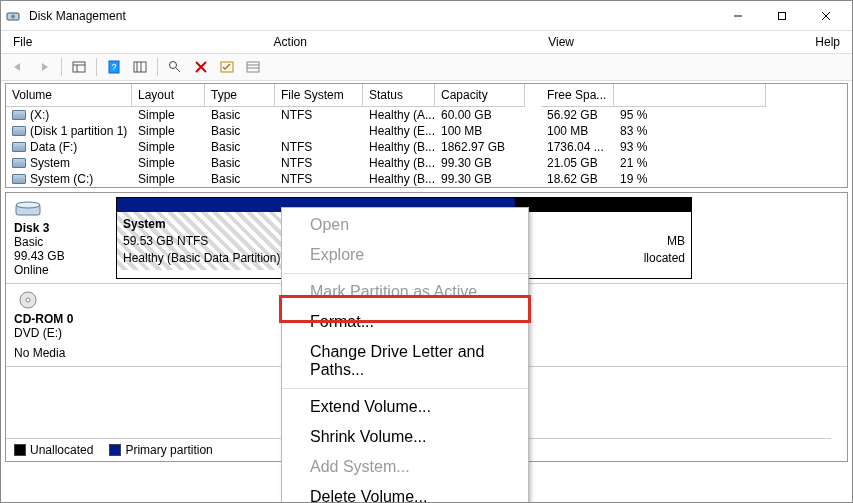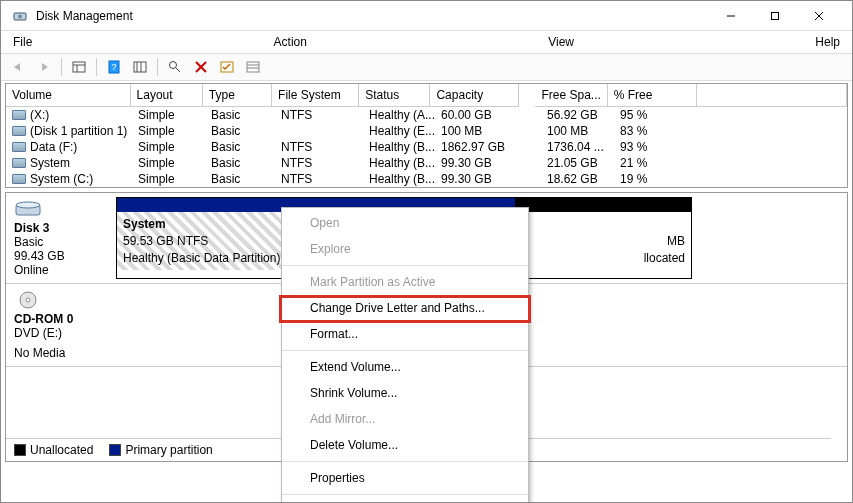--- a/index.html
+++ b/index.html
@@ -1,18 +1,18 @@
 <!DOCTYPE html>
 <html><head>
 <meta charset="utf-8">
 <style>
 * { box-sizing: border-box; margin: 0; padding: 0; }
 body { font-family: 'Segoe UI', Tahoma, sans-serif; font-size: 12px; background: #fff; color: #000; width: 853px; height: 503px; overflow: hidden; position: relative; border: 1px solid #888; }
 
-.titlebar { height: 30px; display: flex; align-items: center; padding: 0 11px; border-bottom: 1px solid #ddd; }
+.titlebar { height: 30px; display: flex; align-items: center; padding: 0 4px; border-bottom: 1px solid #ddd; }
 .titlebar .app-icon { width: 16px; height: 16px; margin-right: 8px; display: inline-flex; }
 .titlebar .title { flex: 1; font-size: 12px; }
 .titlebar .sysbtn { width: 44px; height: 28px; display: flex; align-items: center; justify-content: center; font-size: 13px; }
 
 .menubar { height: 22px; display: flex; align-items: center; padding: 0 4px; gap: 2px; justify-content: space-between; }
 .menubar .menu { padding: 2px 8px; font-size: 12px; }
 
 .toolbar { height: 28px; display: flex; align-items: center; padding: 2px 6px; gap: 4px; border-top: 1px solid #ddd; border-bottom: 1px solid #ddd; background: #fafafa; }
 .toolbar .tbtn { width: 22px; height: 22px; display: flex; align-items: center; justify-content: center; border: 1px solid transparent; }
 .toolbar .sep { width: 1px; height: 18px; background: #ccc; margin: 0 2px; }
@@ -44,21 +44,21 @@
 .part.selected { outline: none; }
 .part.selected .part-body { background: repeating-linear-gradient(45deg, #fff, #fff 4px, #d9d9d9 4px, #d9d9d9 8px); }
 
 .legend { position: absolute; bottom: 0; left: 0; right: 16px; border-top: 1px solid #ccc; padding: 4px 8px; display: flex; gap: 16px; font-size: 12px; background:#fff; }
 .legend .sw { width: 12px; height: 12px; display: inline-block; margin-right: 4px; vertical-align: -2px; border:1px solid #444;}
 .legend .sw.black { background:#000; }
 .legend .sw.blue { background:#001c8a; }
 
 
 .context-menu { position: absolute; left: 280px; top: 206px; width: 248px; background: #fff; border: 1px solid #bcbcbc; box-shadow: 2px 2px 4px rgba(0,0,0,0.25); z-index: 50; padding: 2px 0; }
-.context-menu .item { padding: 6px 18px 6px 28px; font-size: 12px; }
+.context-menu .item { padding: 6px 18px 6px 28px; font-size: 16px; }
 .context-menu .item.dis { color: #9a9a9a; }
 .context-menu .msep { height: 1px; background: #e1e1e1; margin: 3px 0; }
 .highlight-box { position: absolute; border: 3px solid #d93025; pointer-events: none; z-index: 60; }
 
 </style>
 </head>
 <body>
 
 <div class="titlebar">
   <span class="app-icon">
@@ -156,21 +156,20 @@
 
 <div class="vol-table">
   <div class="vol-hdr">
     <div class="th col0">Volume</div>
     <div class="th col1">Layout</div>
     <div class="th col2">Type</div>
     <div class="th col3">File System</div>
     <div class="th col4">Status</div>
     <div class="th col5">Capacity</div>
     <div class="th col6">Free Spa...</div>
-    <div class="th col7">% Free</div>
     <div class="th col8"></div>
   </div>
   <div id="vol-body">
       <div class="vol-row">
         <div class="td col0 first">
           <span class="vol-icon"></span>
           <span>(X:)</span>
         </div>
         <div class="td col1">Simple</div>
         <div class="td col2">Basic</div>
@@ -289,26 +288,26 @@
     <span><span class="sw black"></span><span>Unallocated</span></span>
     <span><span class="sw blue"></span><span>Primary partition</span></span>
   </div>
 </div>
 
 <div class="context-menu">
   <div class="item dis">Open</div>
   <div class="item dis">Explore</div>
   <div class="msep"></div>
   <div class="item dis">Mark Partition as Active</div>
+  <div class="item">Format...</div>
   <div class="item">Change Drive Letter and Paths...</div>
-  <div class="item">Format...</div>
   <div class="msep"></div>
   <div class="item">Extend Volume...</div>
   <div class="item">Shrink Volume...</div>
-  <div class="item dis">Add Mirror...</div>
+  <div class="item dis">Add System...</div>
   <div class="item">Delete Volume...</div>
   <div class="msep"></div>
   <div class="item">Properties</div>
   <div class="msep"></div>
   <div class="item">Help</div>
 </div>
 
 <div class="highlight-box" style="left:278px; top:294px; width:252px; height:28px;"></div>
 
 </body></html>

